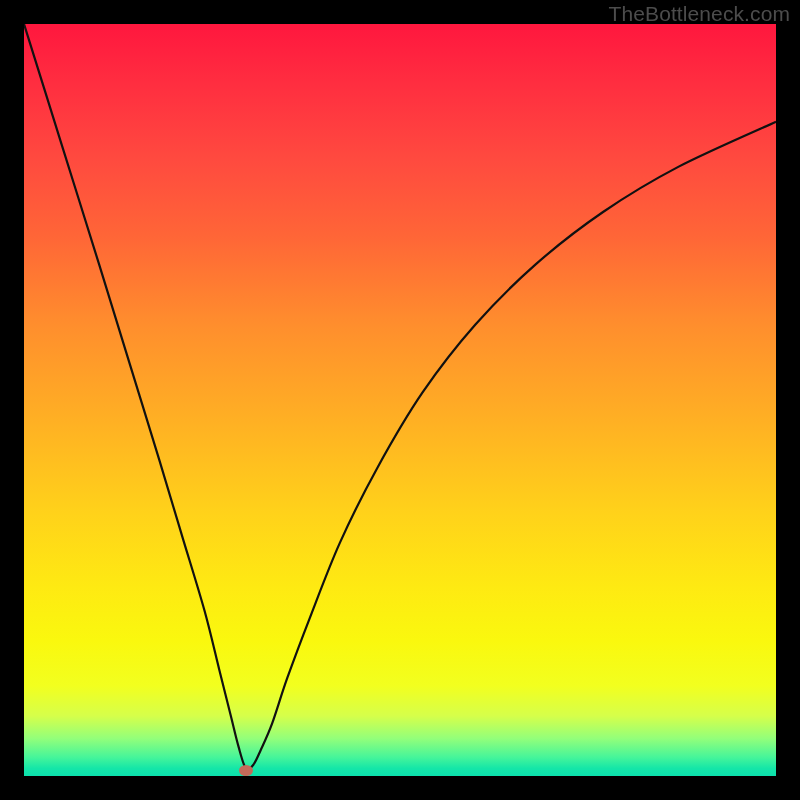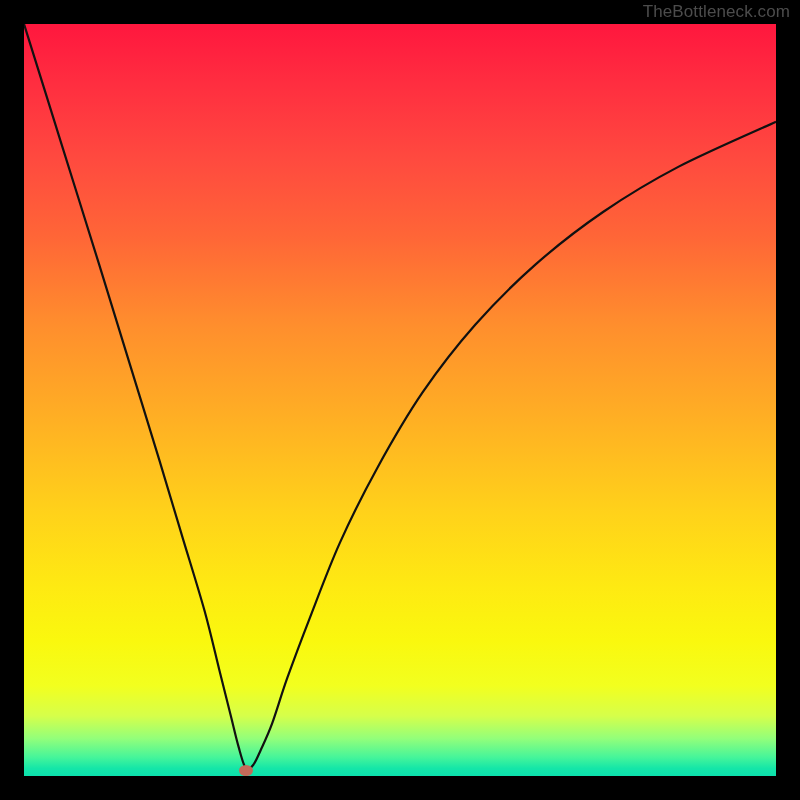--- a/index.html
+++ b/index.html
@@ -56,21 +56,21 @@
     width: 14px;
     height: 11px;
     border-radius: 50%;
     background: #c46a5a;
   }
   .watermark {
     position: absolute;
     top: 2px;
     right: 10px;
     color: #4c4c4c;
-    font-size: 17px;
+    font-size: 21px;
     font-weight: 400;
     letter-spacing: 0.1px;
   }
 </style>
 </head>
 <body>
 
 <div class="frame">
 
   <div class="watermark">TheBottleneck.com</div>

